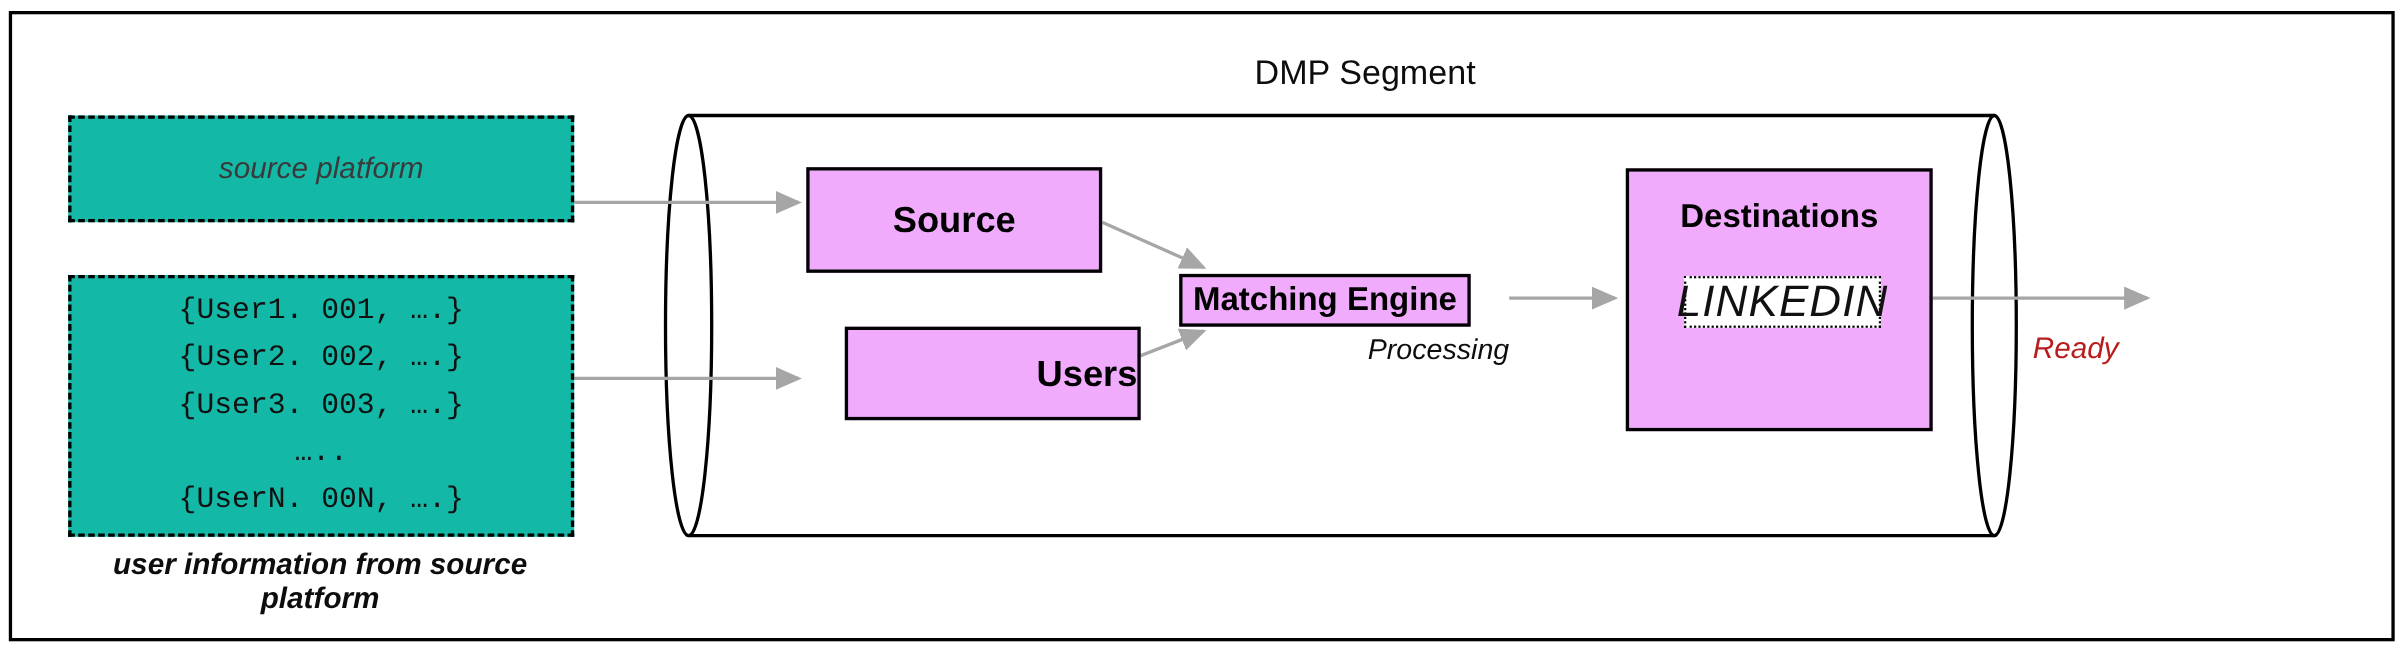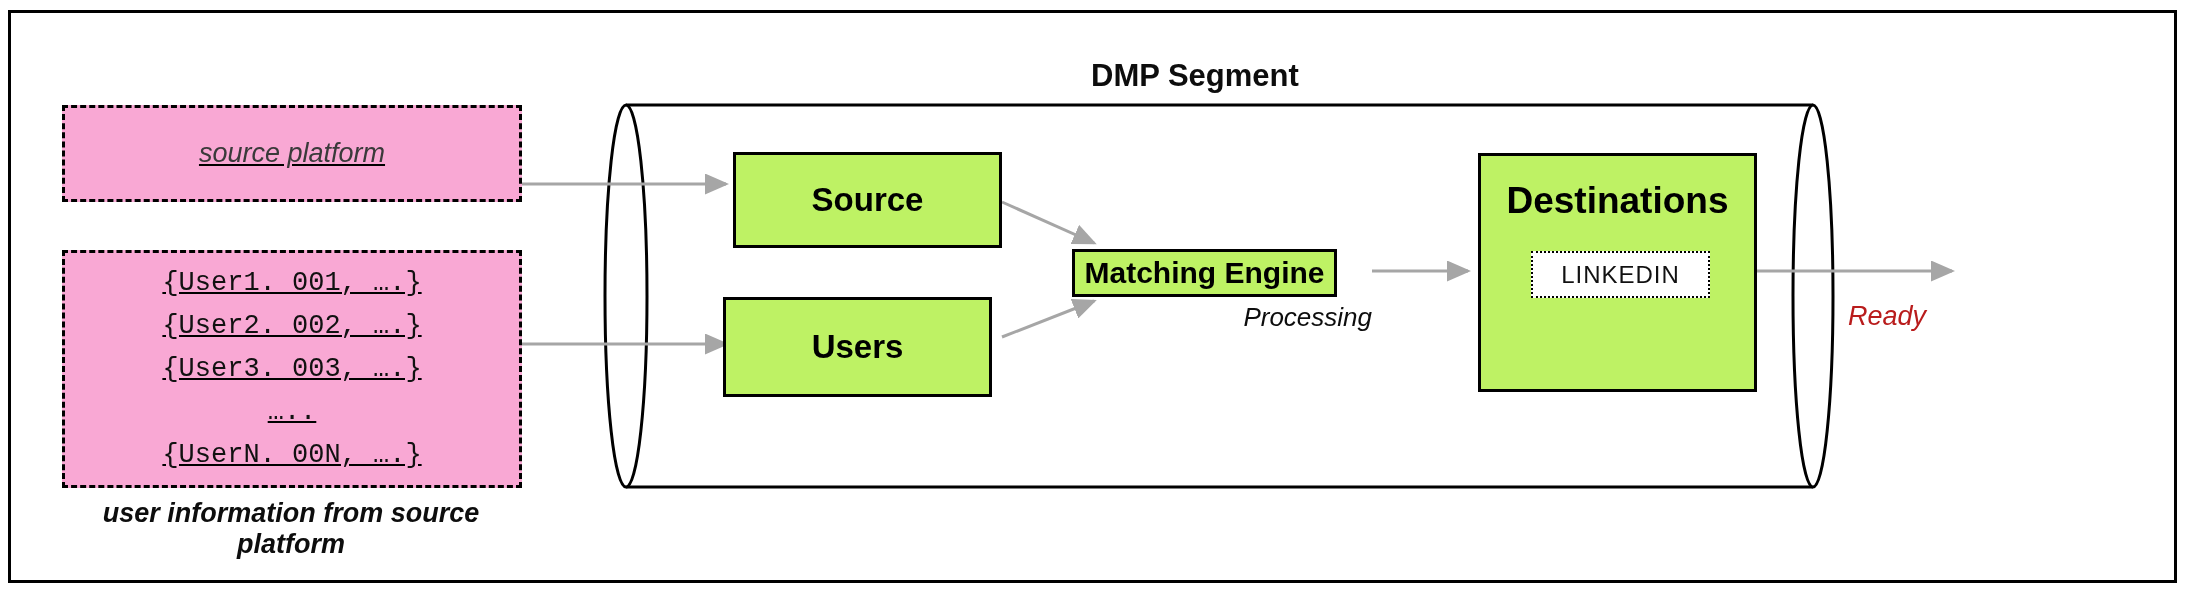--- a/index.html
+++ b/index.html
@@ -8,70 +8,70 @@
     position:relative;width:2186px;height:596px;background:#ffffff;
     font-family:"Liberation Sans",sans-serif;color:#000;overflow:hidden;
   }
   .frame{
     position:absolute;left:8px;top:10px;width:2169px;height:573px;
     border:3px solid #000;background:transparent;
   }
   .layer{position:absolute;left:0;top:0;width:2186px;height:596px;}
 
   .dashed-box{
-    position:absolute;border:3px dashed #000;background:#f9a8d4;
-    display:flex;align-items:center;justify-content:center;text-decoration:underline;
+    position:absolute;border:3px dashed #000;background:#14b8a6;
+    display:flex;align-items:center;justify-content:center;
   }
   .src-platform{left:62px;top:105px;width:460px;height:97px;}
   .src-platform span{font-style:italic;font-size:27px;color:#3a3a3a;}
 
   .user-box{
     left:62px;top:250px;width:460px;height:238px;
     flex-direction:column;justify-content:space-around;padding:8px 0;
   }
   .user-line{
     font-family:"Liberation Mono","DejaVu Sans Mono",monospace;
     font-size:27px;color:#111;text-align:right;white-space:pre;
   }
   .caption{
     position:absolute;left:54px;top:498px;width:474px;text-align:center;
     font-style:italic;font-weight:bold;font-size:27px;color:#0d0d0d;
   }
 
   .dmp-title{
-    position:absolute;left:1091px;top:58px;width:300px;
-    font-weight:bold;font-size:31px;color:#0d0d0d;
+    position:absolute;left:1091px;top:48px;width:300px;text-align:center;
+    font-weight:normal;font-size:31px;color:#0d0d0d;
   }
 
   .solid-box{
-    position:absolute;border:3px solid #000;background:#bef264;
+    position:absolute;border:3px solid #000;background:#f0abfc;
     display:flex;align-items:center;justify-content:center;
   }
   .source-box{left:733px;top:152px;width:269px;height:96px;}
-  .users-box{left:723px;top:297px;width:269px;height:100px;}
+  .users-box{left:768px;top:297px;width:269px;height:85px;justify-content:flex-end;}
   .source-box span,.users-box span{font-weight:bold;font-size:33px;}
 
   .me-box{left:1072px;top:249px;width:265px;height:48px;}
   .me-box span{font-weight:bold;font-size:30px;white-space:nowrap;}
   .processing{
     position:absolute;left:1107px;top:302px;width:265px;text-align:right;
     font-style:italic;font-size:26px;color:#0d0d0d;
   }
 
   .dest-box{left:1478px;top:153px;width:279px;height:239px;display:block;}
   .dest-title{
     position:absolute;left:0;top:24px;width:100%;text-align:center;
-    font-weight:bold;font-size:37px;
+    font-weight:bold;font-size:30px;
   }
   .linkedin-box{
     position:absolute;left:50px;top:95px;width:179px;height:47px;
     border:2px dotted #000;display:flex;align-items:center;justify-content:center;
     background:#fff;
   }
-  .linkedin-box span{font-size:24px;font-weight:normal;letter-spacing:1px;color:#111;}
+  .linkedin-box span{font-size:40px;font-weight:normal;letter-spacing:1px;color:#111;font-style:italic;}
 
   .ready{
     position:absolute;left:1825px;top:301px;width:124px;text-align:center;
     font-style:italic;font-size:27px;color:#b91c1c;
   }
   .ad-segment{
     position:absolute;left:1968px;top:250px;width:200px;
     font-weight:bold;font-size:31px;color:#0d0d0d;
   }
 </style>

